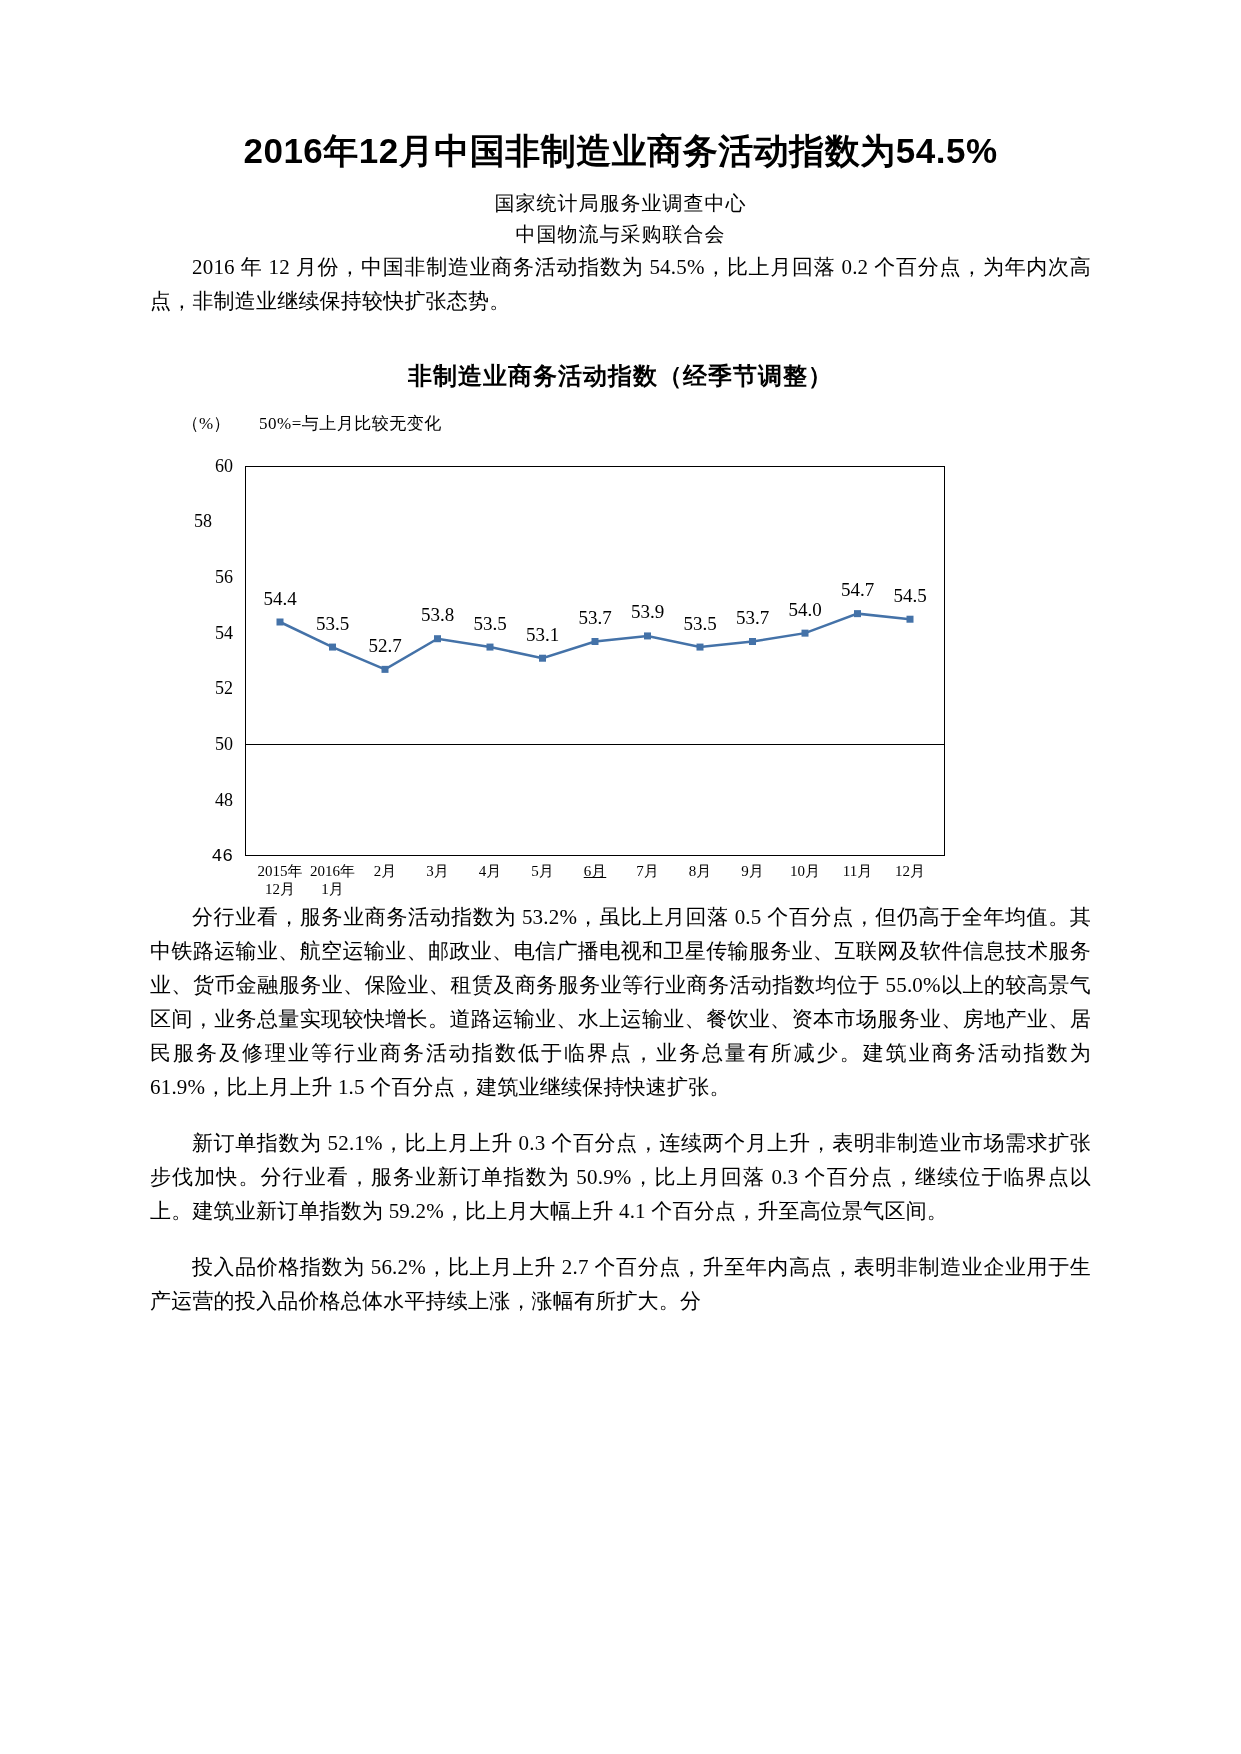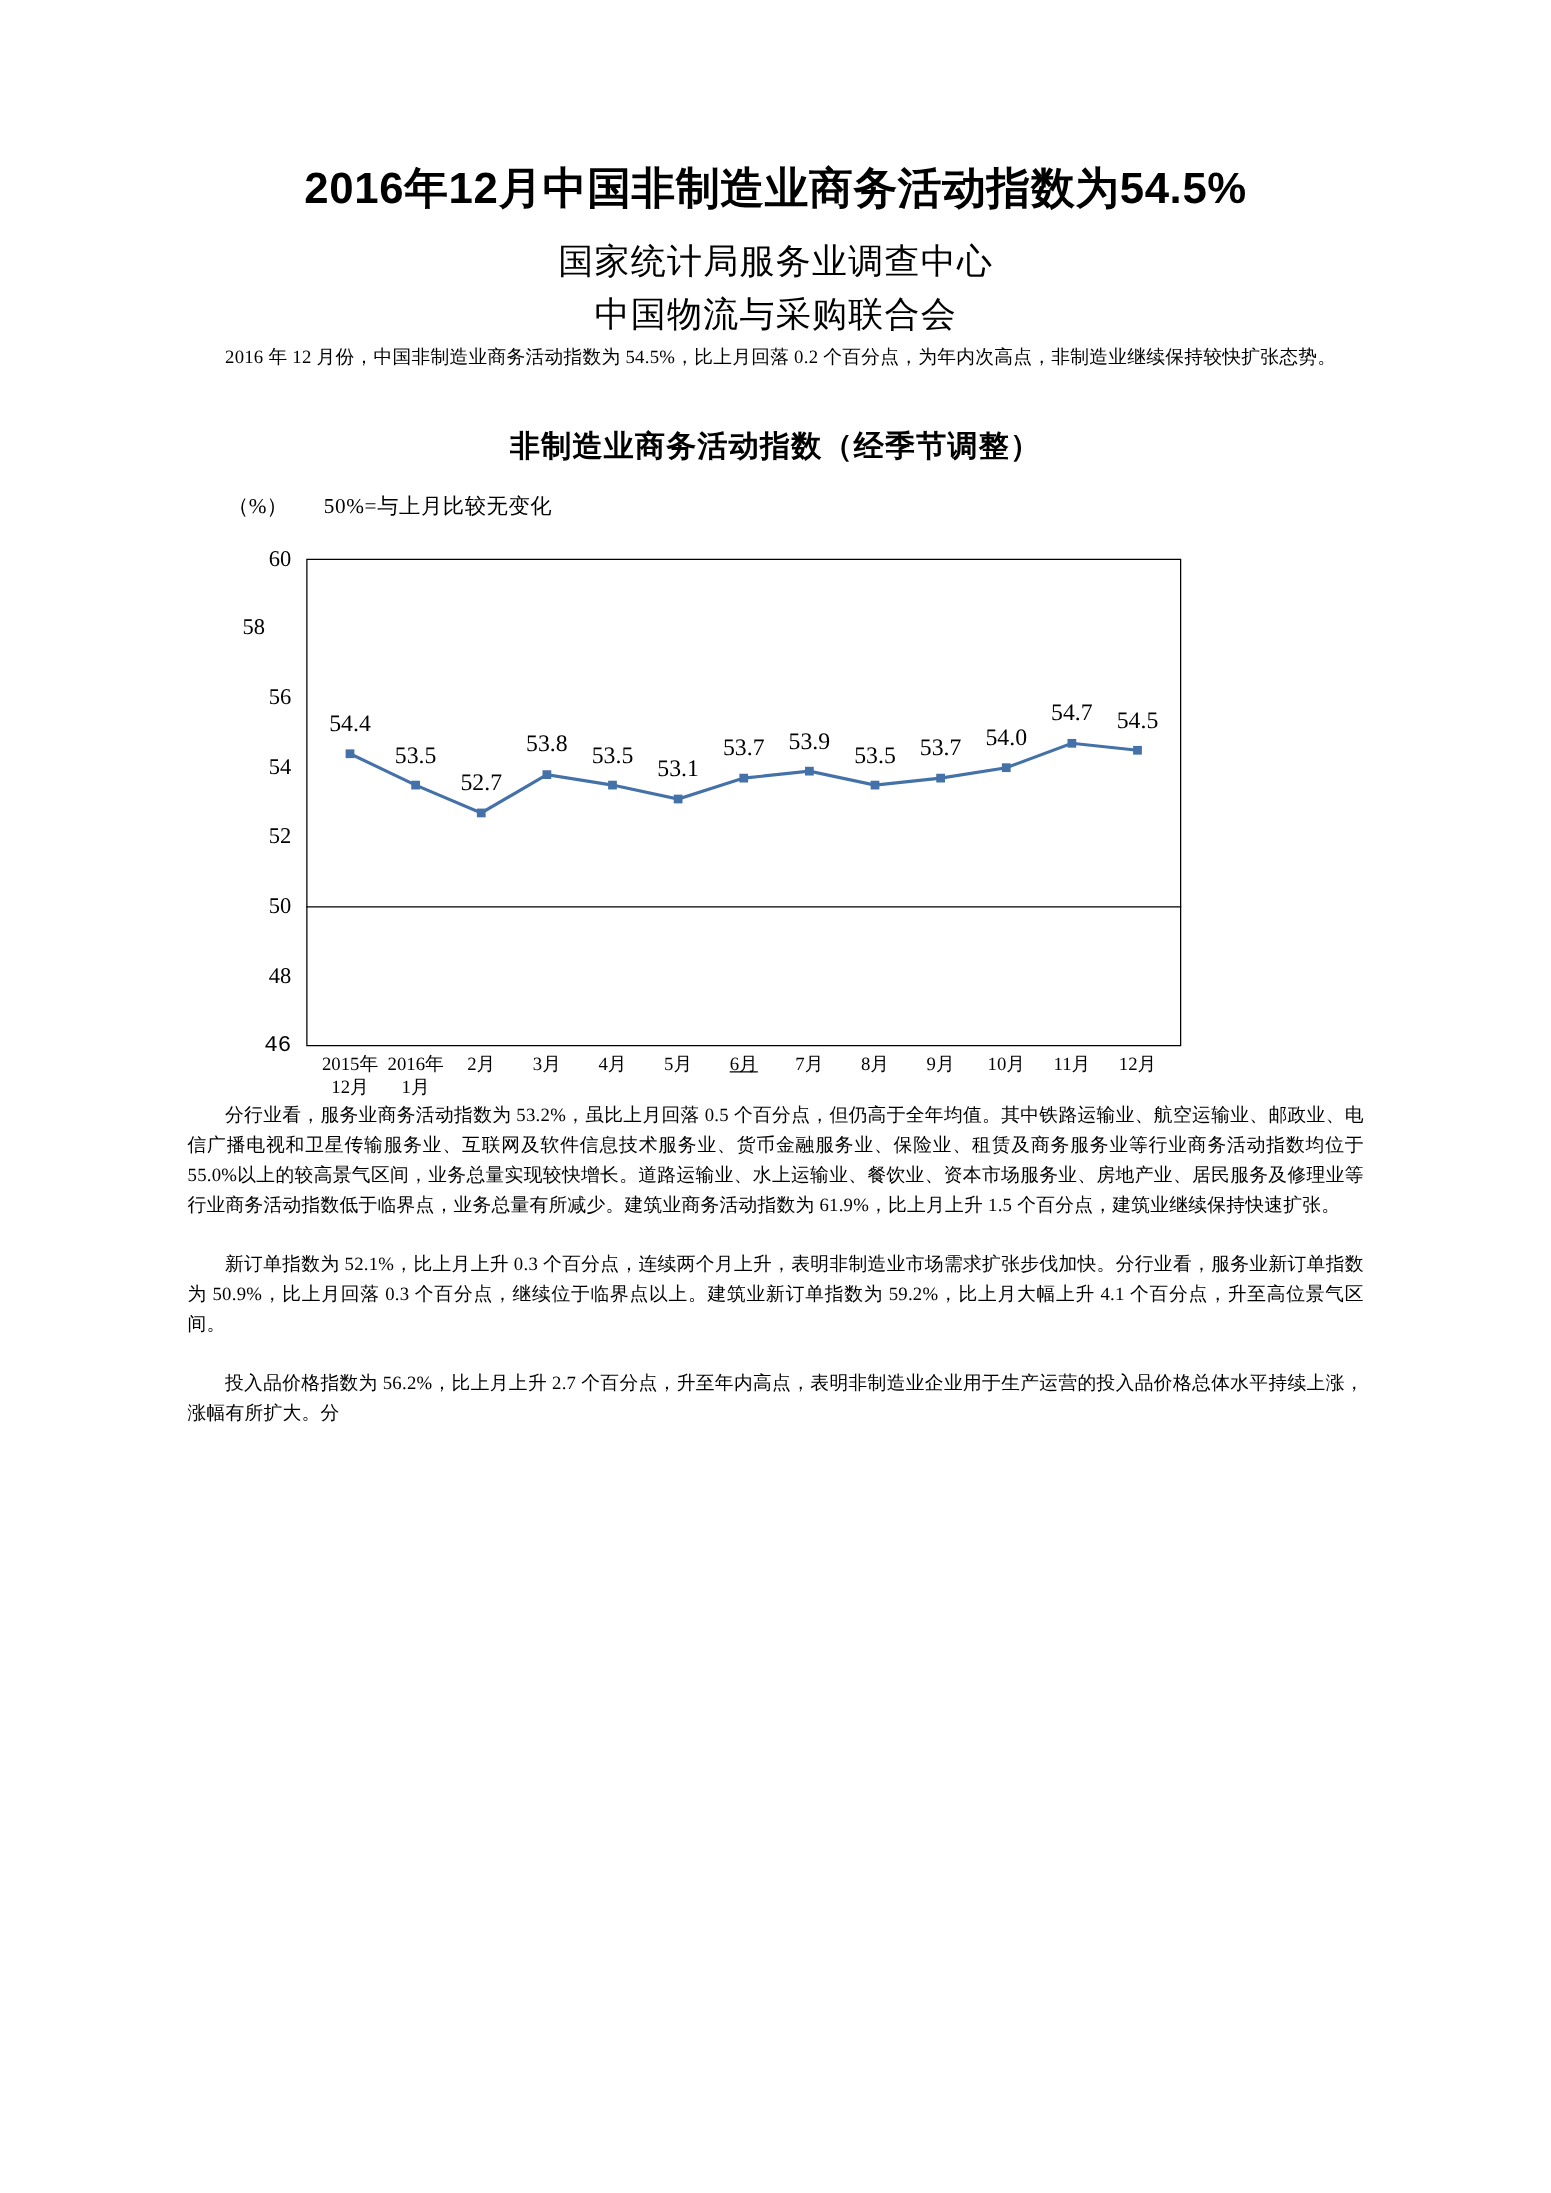--- a/index.html
+++ b/index.html
@@ -27,30 +27,30 @@
     font-weight: bold;
     font-size: 35px;
     text-align: center;
     letter-spacing: 0.5px;
     margin: 0;
     padding-top: 128px;
     line-height: 1.3;
   }
   .byline {
     text-align: center;
-    font-size: 28px;
+    font-size: 20px;
     font-family: "Liberation Serif", serif;
     line-height: 1.55;
     margin-top: 14px;
   }
   .byline div {
     letter-spacing: 1px;
   }
   p.body-text {
-    font-size: 15px;
+    font-size: 21px;
     line-height: 1.62;
     text-align: justify;
     text-justify: inter-ideograph;
     margin: 0 0 22px 0;
     text-indent: 2em;
     letter-spacing: 0.2px;
   }
   .intro {
     margin-top: 30px;
   }

